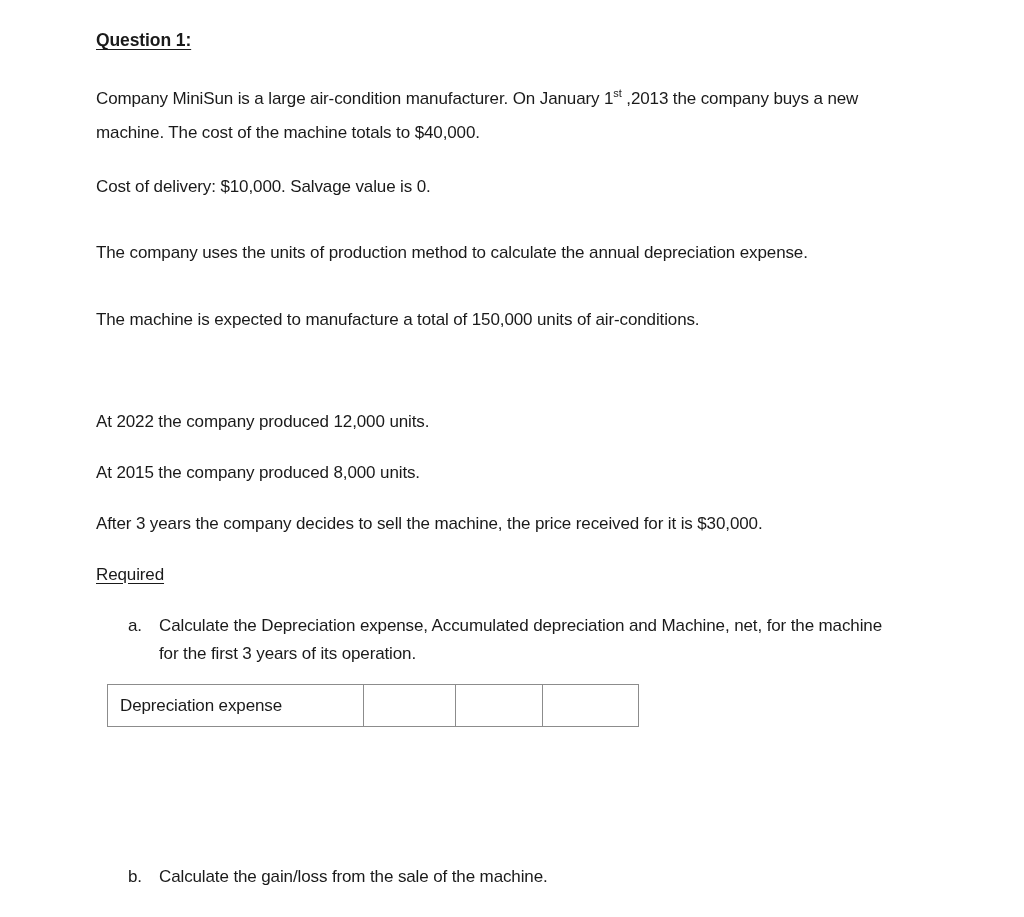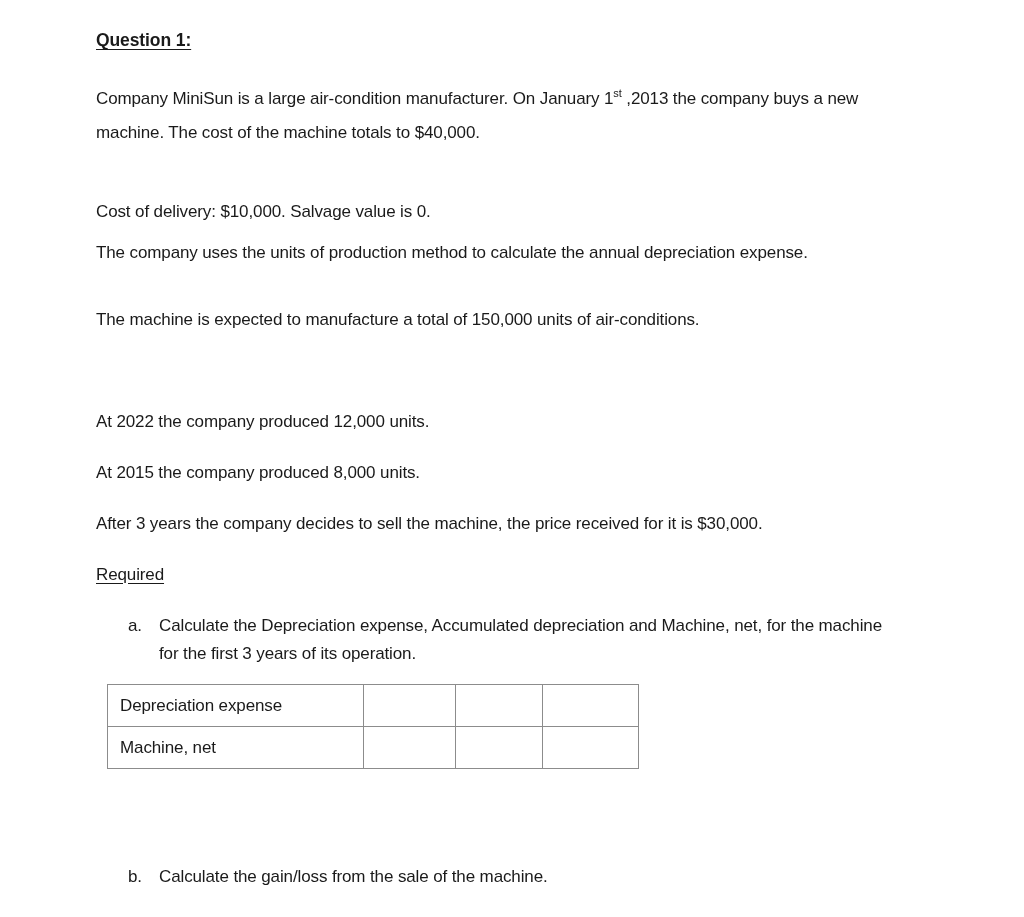--- a/index.html
+++ b/index.html
@@ -124,21 +124,21 @@
 <body>
 
 <div class="page">
 
   <div class="doc-heading">Question 1:</div>
 
   <div class="para wrap" style="top: 82px;">
     <span>Company MiniSun is a large air-condition manufacturer. On January 1</span><sup class="ordinal">st</sup><span> ,2013 the company buys a new machine. The cost of the machine totals to $40,000.</span>
   </div>
 
-  <div class="para" style="top: 170px; margin-top: 25px;">Cost of delivery: $10,000. Salvage value is 0.</div>
+  <div class="para" style="top: 170px;">Cost of delivery: $10,000. Salvage value is 0.</div>
 
   <div class="para" style="top: 236px;">The company uses the units of production method to calculate the annual depreciation expense.</div>
 
   <div class="para" style="top: 303px;">The machine is expected to manufacture a total of 150,000 units of air-conditions.</div>
 
 
   <div class="para" style="top: 405px;">At 2022 the company produced 12,000 units.</div>
 
   <div class="para" style="top: 456px;">At 2015 the company produced 8,000 units.</div>
 
@@ -158,26 +158,20 @@
       <col class="yr-col2">
       <col class="yr-col3">
     </colgroup>
     <tbody>
       <tr class="body-row">
         <td class="row-label">Depreciation expense</td>
         <td></td>
         <td></td>
         <td></td>
       </tr>
-      <tr class="body-row">
-        <td class="row-label">Machine, net</td>
-        <td></td>
-        <td></td>
-        <td></td>
-      </tr>
     </tbody>
   </table>
 
   <div class="listitem" style="left: 128px; top: 863px; width: 760px;">
     <span class="marker">b.</span>
     <span class="itemtext">Calculate the gain/loss from the sale of the machine.</span>
   </div>
 
 </div>
 

